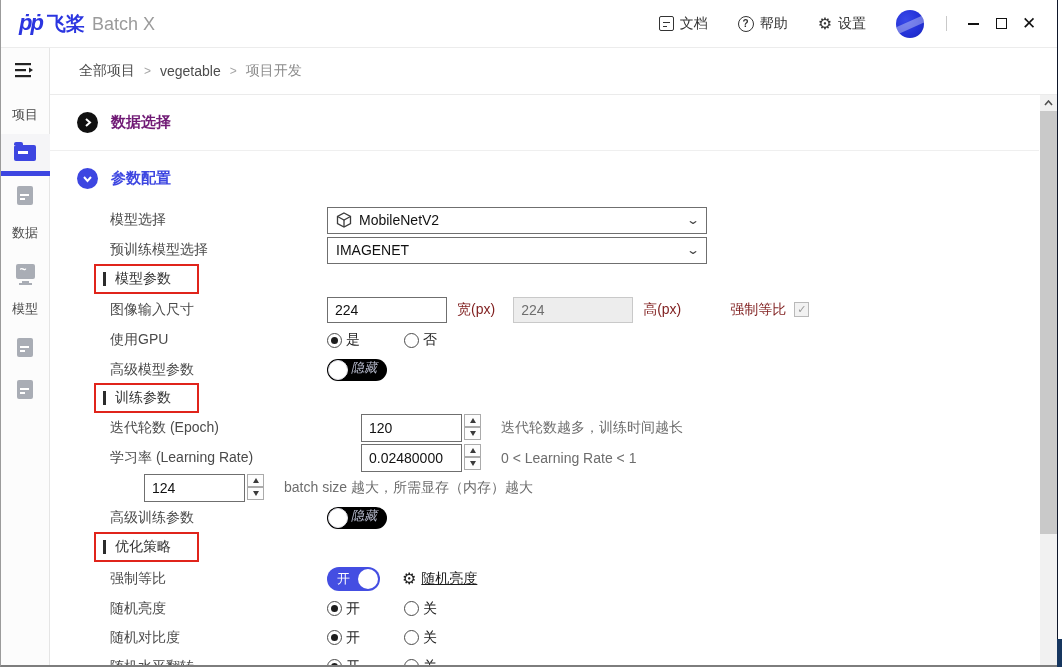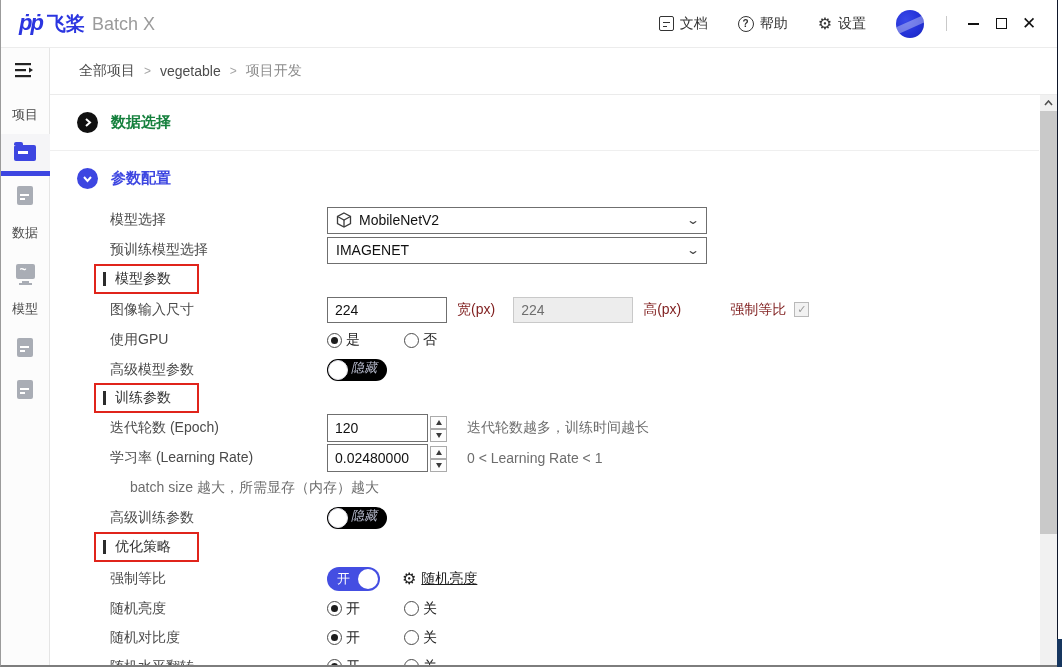--- a/index.html
+++ b/index.html
@@ -56,21 +56,21 @@
   .bc-item { color:#4c4c4c; }
   .bc-sep { color:#a5a5a5; margin:0 9px; font-size:12px; }
   .bc-last { color:#8b8b8b; }
 
   .content { position:relative; height:570px; overflow:hidden; padding-right:18px; }
 
   
   .sec-row { height:56px; display:flex; align-items:center; gap:13px; padding-left:27px; border-bottom:1px solid #efefef; }
   .sec-circle { width:21px; height:21px; border-radius:50%; background:#111; display:flex; align-items:center; justify-content:center; flex:none; }
   .sec-circle.blue { background:#3d46e1; }
-  .sec-title { font-size:15px; font-weight:bold; color:#15803d; }
+  .sec-title { font-size:15px; font-weight:bold; color:#701a75; }
   .sec-row2 { height:54px; display:flex; align-items:center; gap:13px; padding-left:27px; }
   .sec-title.blue { color:#3d46e1; }
 
   
   .frow { display:flex; align-items:center; padding-left:60px; }
   .flabel { width:217px; flex:none; font-size:14px; color:#4a4a4a; }
   .fctrl { display:flex; align-items:center; }
 
   .dropdown { width:380px; height:27px; border:1px solid #6f6f6f; display:flex; align-items:center; padding:0 8px; background:#fff; cursor:pointer; }
   .dd-text { font-size:14px; color:#111; }
@@ -95,21 +95,21 @@
   .radio-gap { width:44px; }
 
   .pill-off { height:22px; min-width:57px; border-radius:11px; background:#000000; display:flex; padding-right:10px; cursor:pointer;font-style:italic; }
   .pill-off .knob { width:20px; height:20px; border-radius:50%; background:#fff; border:1px solid #e2e2e8; box-shadow:0 1px 2px rgba(0,0,0,.12); margin:1px; }
   .pill-off .pill-lab { font-size:13px; color:#b9bdcf; margin-left:2px; }
 
   .pill-on { height:24px; width:53px; border-radius:12px; background:#444ee2; display:flex; align-items:center; cursor:pointer; }
   .pill-on .pill-lab { font-size:13px; color:#fff; margin-left:10px; }
   .pill-on .knob { width:20px; height:20px; border-radius:50%; background:#fff; margin-left:auto; margin-right:2px; }
 
-  .spinner { display:flex; align-items:flex-end; }
+  .spinner { display:flex; align-items:flex-start;margin-left:34px; }
   .spin-input { width:101px; height:28px; border:1px solid #6f6f6f; font-size:14px; color:#111; padding:0 7px; font-family:inherit; }
   .spin-btns { display:flex; flex-direction:column; margin-left:2px; justify-content:space-between; }
   .spin-btn { width:17px; height:13px; border:1px solid #ababab; background:#fdfdfd; display:flex; align-items:center; justify-content:center; cursor:pointer; }
   .arrow-up { width:0; height:0; border-left:3.5px solid transparent; border-right:3.5px solid transparent; border-bottom:5px solid #3b3b3b; }
   .arrow-dn { width:0; height:0; border-left:3.5px solid transparent; border-right:3.5px solid transparent; border-top:5px solid #3b3b3b; }
   .hint { font-size:14px; color:#6d6d6d; margin-left:20px; }
 
   .adv-link { display:flex; align-items:center; gap:5px; margin-left:22px; cursor:pointer; }
   .adv-gear { font-size:16px; color:#222; line-height:1; }
   .adv-text { font-size:14px; color:#1d1d1d; text-decoration:underline; }
@@ -320,20 +320,31 @@
                     <span class="arrow-dn"></span>
                   </span>
               </div>
             </div>
             <span class="hint">0 &lt; Learning Rate &lt; 1</span>
           </div>
         </div>
 
         <div class="frow" style="height:30px">
           <div class="fctrl">
+            <div class="spinner">
+              <input class="spin-input" value="124" style="">
+              <div class="spin-btns">
+                <span class="spin-btn">
+                    <span class="arrow-up"></span>
+                  </span>
+                <span class="spin-btn">
+                    <span class="arrow-dn"></span>
+                  </span>
+              </div>
+            </div>
             <span class="hint">batch size 越大，所需显存（内存）越大</span>
           </div>
         </div>
 
         <div class="frow" style="height:29px">
           <span class="flabel">高级训练参数</span>
           <div class="fctrl">
             <div class="pill-off">
               <span class="knob"></span>
               <span class="pill-lab">隐藏</span>

